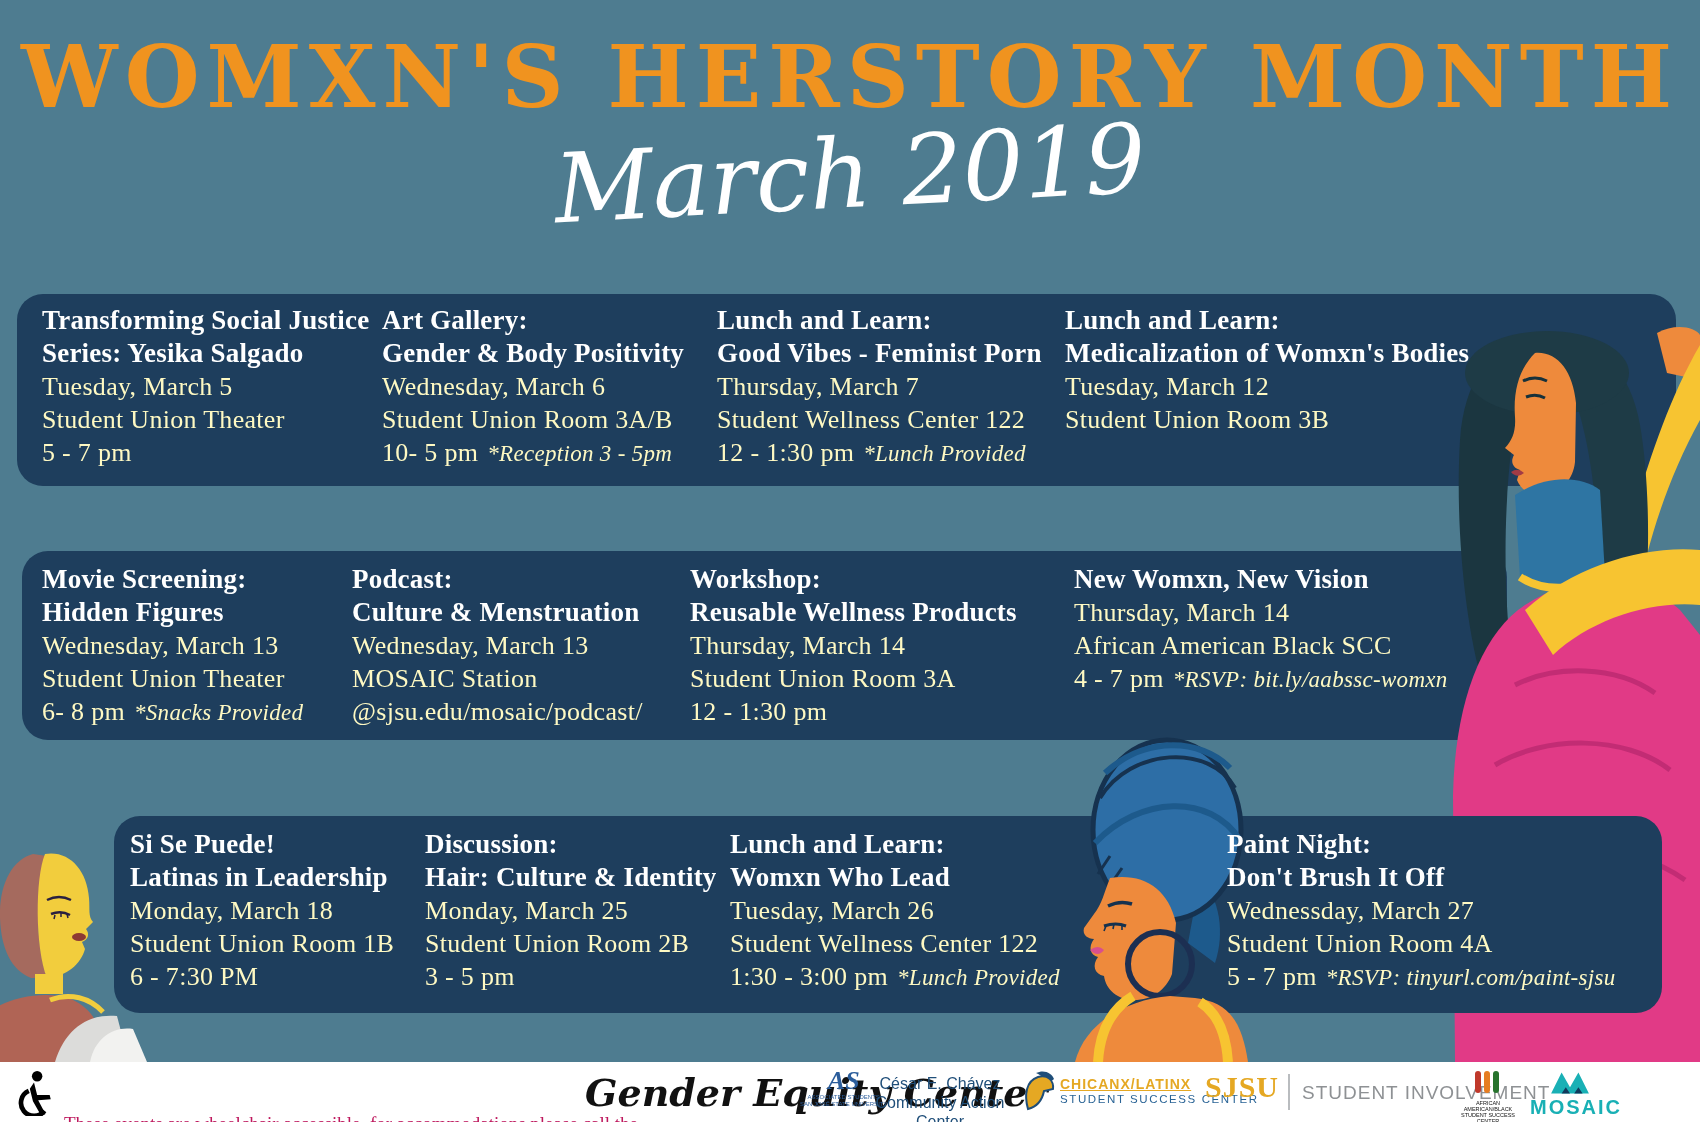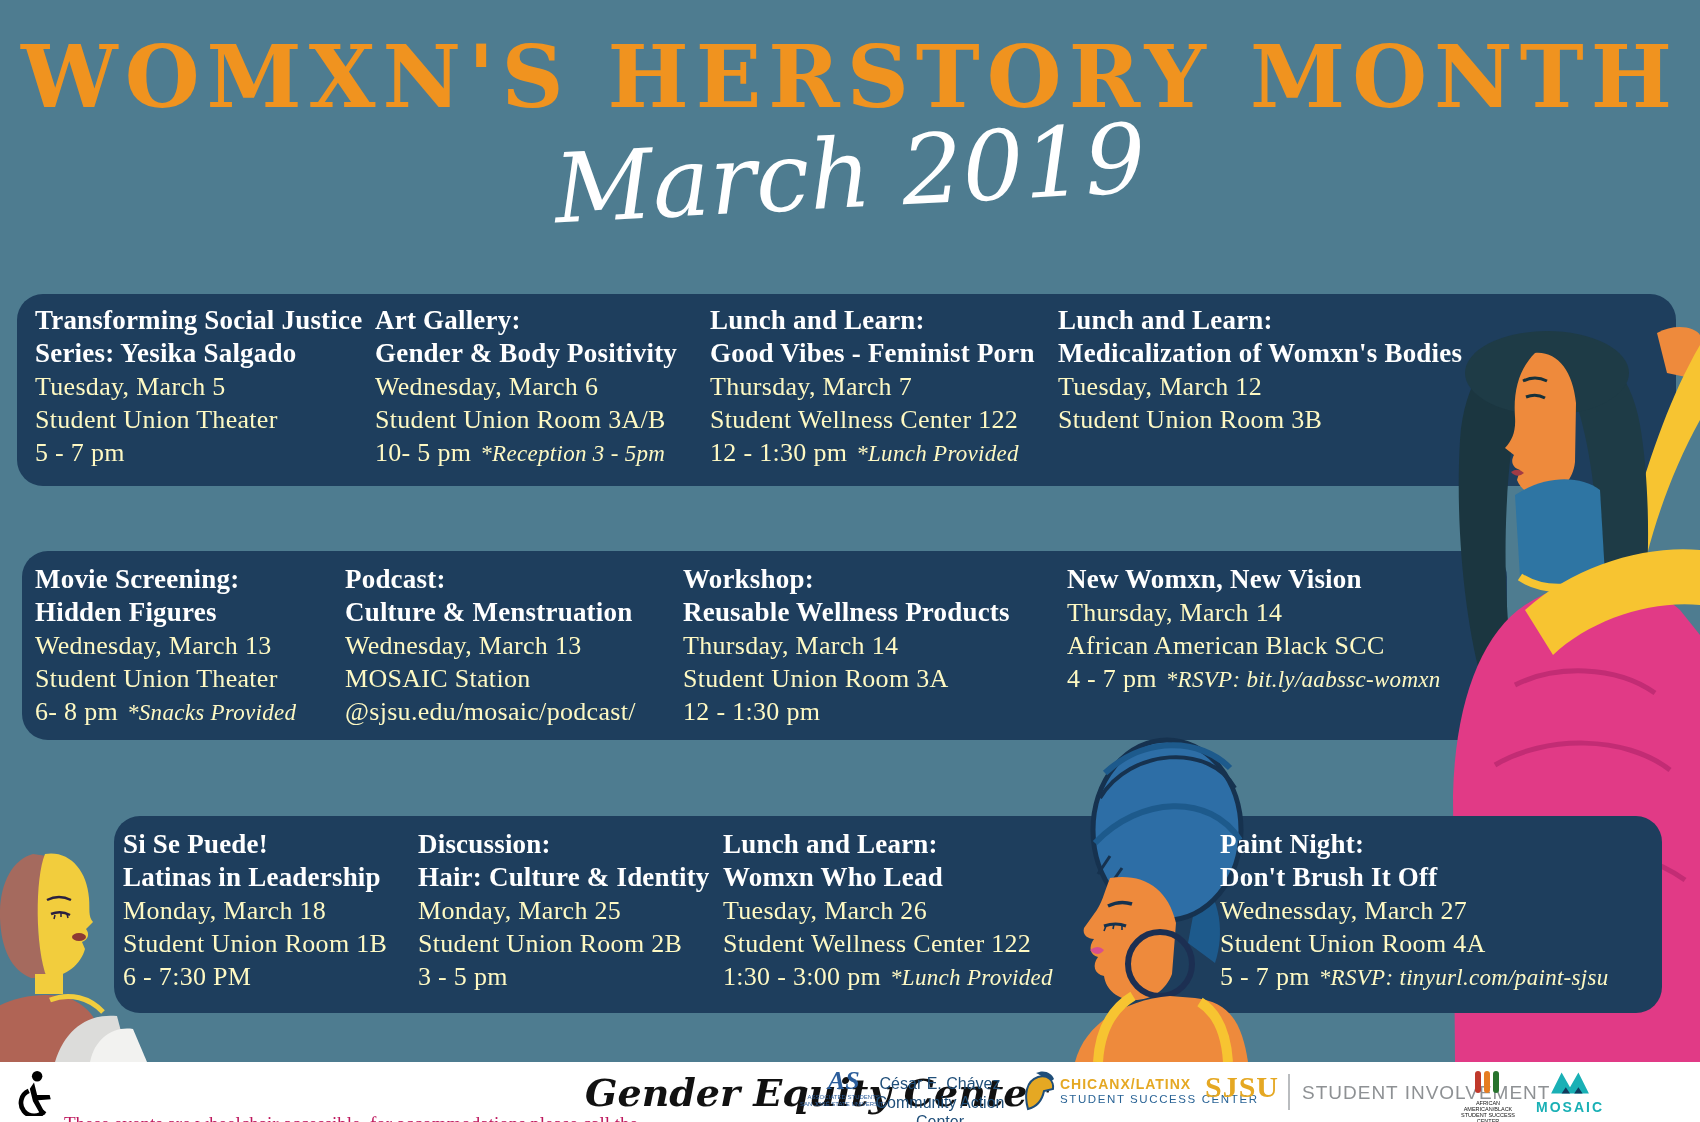--- a/index.html
+++ b/index.html
@@ -11,21 +11,21 @@
          color:#f0931f;z-index:2;}
   .subtitle{position:absolute;left:0;top:118px;width:1700px;text-align:center;
             font-family:"DejaVu Serif",serif;font-style:italic;font-size:96px;color:#ffffff;
             transform:rotate(-3deg);z-index:2;}
   
   .banner{position:absolute;background:#1e3e5d;border-radius:26px;}
   .banner.b1{left:17px;top:294px;width:1659px;height:192px;z-index:2;}
   .banner.b2{left:22px;top:551px;width:1485px;height:189px;z-index:2;}
   .banner.b3{left:114px;top:816px;width:1548px;height:197px;z-index:4;}
   
-  .event{position:absolute;z-index:5;}
+  .event{position:absolute;z-index:5;margin-left:7px;}
   .ev-b{font:700 27px/33px "Liberation Serif",serif;color:#ffffff;letter-spacing:.2px;}
   .ev-p{font:400 26px/33px "Liberation Serif",serif;color:#fef9c3;letter-spacing:.3px;}
   .ev-note{font-style:italic;font-size:23px;margin-left:9px;}
   .ev-note:empty{margin-left:0;}
   
   .fig{position:absolute;}
   .fig.left{left:-5px;top:848px;z-index:1;}
   .fig.sari{left:1395px;top:325px;z-index:3;}
   .fig.turban{left:1070px;top:728px;z-index:5;}
   
@@ -37,31 +37,31 @@
   .gec-script{position:absolute;left:585px;top:8px;font-family:"DejaVu Serif",serif;
               font-style:italic;font-weight:700;font-size:38px;color:#111111;}
   .as-logo{position:absolute;left:800px;top:6px;text-align:center;color:#2b5d9b;
            font-family:"Liberation Serif",serif;}
   .as-big{font-size:26px;font-weight:700;font-style:italic;line-height:26px;}
   .as-sub{font-family:"Liberation Sans",sans-serif;font-size:6px;line-height:7px;color:#2b5d9b;}
   .chavez{position:absolute;left:855px;top:12px;width:170px;text-align:center;
           font-family:"Liberation Sans",sans-serif;font-size:16px;line-height:19px;color:#1f4e79;}
   .helmet{position:absolute;left:1022px;top:8px;}
   .chicanx{position:absolute;left:1060px;top:14px;font-family:"Liberation Sans",sans-serif;}
-  .chicanx .l1{font-weight:700;font-size:14px;color:#e5a823;letter-spacing:1px;line-height:16px;}
+  .chicanx .l1{font-weight:700;font-size:14px;color:#e5a823;letter-spacing:1px;line-height:16px;text-decoration:underline;}
   .chicanx .l2{font-size:11.5px;color:#2a6496;letter-spacing:1.6px;line-height:15px;}
   .sjsu{position:absolute;left:1205px;top:8px;font-family:"Liberation Serif",serif;
         font-weight:700;font-size:30px;color:#e5a823;letter-spacing:1px;}
   .sjsu-div{position:absolute;left:1288px;top:12px;width:2px;height:36px;background:#b9bcbf;}
   .involve{position:absolute;left:1302px;top:20px;font-family:"Liberation Sans",sans-serif;
            font-size:19px;color:#8e9194;letter-spacing:1px;}
   .aabssc{position:absolute;left:1455px;top:6px;width:66px;text-align:center;}
   .aabssc .t{font-family:"Liberation Sans",sans-serif;font-size:5.5px;line-height:6px;color:#111;}
   .mosaic{position:absolute;left:1530px;top:6px;width:80px;text-align:center;}
-  .mosaic .t{font-family:"Liberation Sans",sans-serif;font-weight:700;font-size:14px;
+  .mosaic .t{font-family:"Liberation Sans",sans-serif;font-weight:700;font-size:20px;
              color:#19b0b5;letter-spacing:2px;line-height:15px;}
 </style>
 </head>
 <body>
 
 <div class="poster">
 
   <div class="title">WOMXN'S HERSTORY MONTH</div>
   <div class="subtitle">March 2019</div>
 

